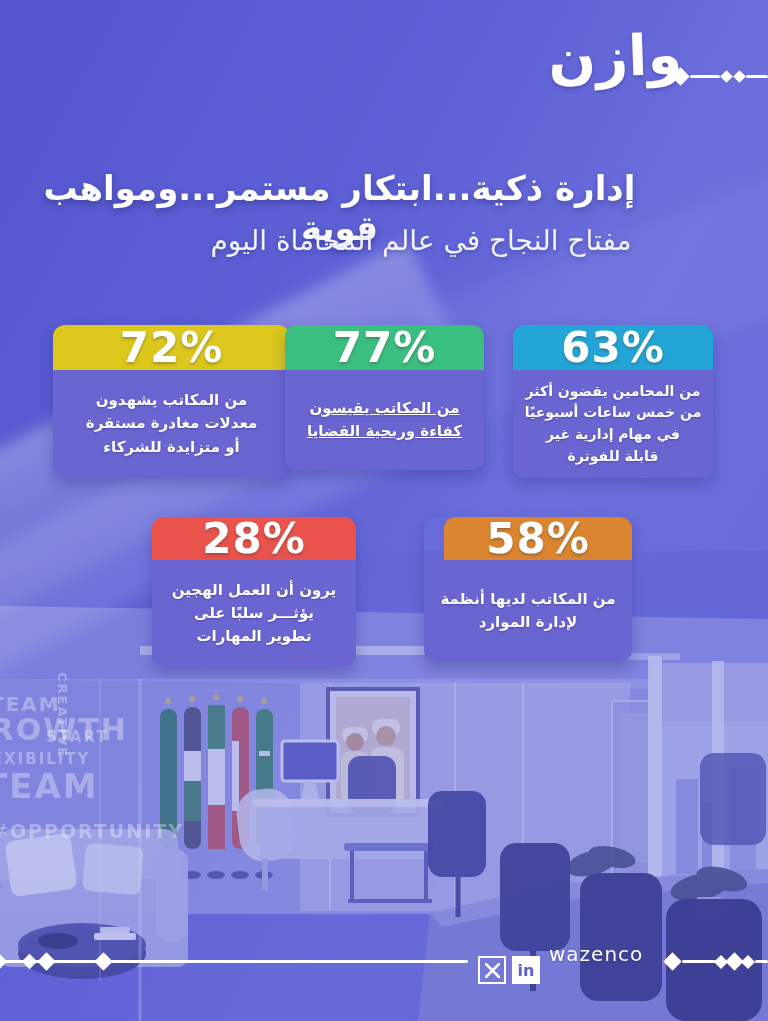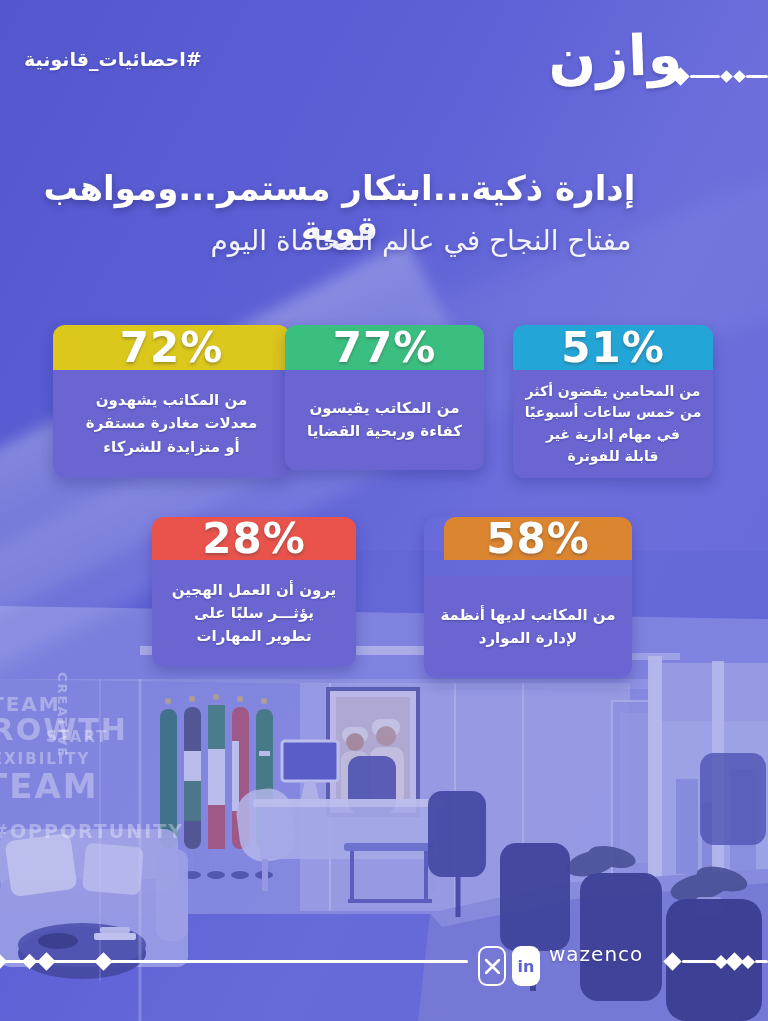--- a/index.html
+++ b/index.html
@@ -31,21 +31,21 @@
     color:#fff;font-size:42px;font-weight:bold;letter-spacing:1px;
     text-shadow:0 2px 3px rgba(60,60,60,0.38);}
   .stat-body{display:flex;align-items:center;justify-content:center;background:#6b65d1;
     border-radius:0 0 12px 12px;color:#fff;font-size:15px;font-weight:bold;line-height:1.55;
     text-align:center;direction:rtl;white-space:pre-line;padding:4px 8px;box-sizing:border-box;
     text-shadow:0 1px 2px rgba(30,30,90,0.35);}
 
   #scene{position:absolute;left:0;bottom:0;width:768px;height:470px;}
   .glass-word{position:absolute;color:rgba(255,255,255,0.33);font-weight:bold;letter-spacing:2px;}
 
-  .footer-social{position:absolute;width:28px;height:40px;box-sizing:border-box;border-radius:9px;}
+  .footer-social{position:absolute;width:28px;height:28px;box-sizing:border-box;border-radius:0;margin-top:10px;}
   .x-box{left:478px;top:946px;border:2.5px solid #fff;display:flex;align-items:center;justify-content:center;}
   .li-box{left:512px;top:946px;background:#fff;display:flex;align-items:center;justify-content:center;
     color:#5d60d5;font-size:16px;font-weight:bold;}
   .wz-handle{position:absolute;left:549px;top:942px;color:#fff;font-size:20px;letter-spacing:1px;
     font-weight:400;text-shadow:0 1px 2px rgba(30,30,90,0.3);}
 </style>
 </head>
 <body>
 
 <div id="poster">
@@ -170,60 +170,59 @@
   <span class="glass-word" style="left:-32px;top:750px;font-size:15px;">FLEXIBILITY</span>
   <span class="glass-word" style="left:46px;top:728px;font-size:15px;">START</span>
   <span class="glass-word" style="left:-16px;top:766px;font-size:34px;">TEAM</span>
   <span class="glass-word" style="left:-8px;top:820px;font-size:19px;">#OPPORTUNITY</span>
   <span class="glass-word" style="left:70px;top:672px;font-size:13px;transform:rotate(90deg);transform-origin:left top;">CREATIVE</span>
 
   <div class="streak s1"></div>
   <div class="streak s2"></div>
   <div class="streak s3"></div>
 
-  <div class="hashtag">#احصائيات_قانونية</div>
   <div class="logo-word">وازن</div>
 
   <div class="diamond" style="left:674px;top:70px;width:13px;height:13px;"></div>
   <div class="hline" style="left:690px;top:75px;width:30px;"></div>
   <div class="diamond" style="left:722px;top:72px;width:9px;height:9px;"></div>
   <div class="diamond" style="left:735px;top:72px;width:9px;height:9px;"></div>
   <div class="hline" style="left:746px;top:75px;width:22px;"></div>
 
   <div class="title">إدارة ذكية...ابتكار مستمر...ومواهب قوية</div>
   <div class="subtitle">مفتاح النجاح في عالم المحاماة اليوم</div>
 
   <div class="stat-card" style="left:53px;top:325px;width:237px;">
     <div class="stat-head" style="height: 45px; background: rgb(220, 199, 28);">72%</div>
     <div class="stat-body" style="height:108px;">من المكاتب يشهدون
 معدلات مغادرة مستقرة
 أو متزايدة للشركاء</div>
   </div>
   <div class="stat-card" style="left:285px;top:325px;width:199px;">
     <div class="stat-head" style="height: 45px; background: rgb(59, 191, 128);">77%</div>
-    <div class="stat-body" style="height:100px;">من المكاتب يقيسون
+    <div class="stat-body" style="height:100px;text-decoration:underline;">من المكاتب يقيسون
 كفاءة وربحية القضايا</div>
   </div>
   <div class="stat-card" style="left:513px;top:325px;width:200px;">
-    <div class="stat-head" style="height: 45px; background: rgb(35, 166, 215);">51%</div>
+    <div class="stat-head" style="height: 45px; background: rgb(35, 166, 215);">63%</div>
     <div class="stat-body" style="height:108px;font-size:14px;">من المحامين يقضون أكثر
 من خمس ساعات أسبوعيًا
 في مهام إدارية غير
 قابلة للفوترة</div>
   </div>
 
   <div class="stat-card" style="left:152px;top:517px;width:204px;">
     <div class="stat-head" style="height: 43px; background: rgb(233, 83, 75);">28%</div>
     <div class="stat-body" style="height:107px;">يرون أن العمل الهجين
 يؤثـــر سلبًا على
 تطوير المهارات</div>
   </div>
   <div class="stat-card" style="left:424px;top:517px;width:208px;">
     <div class="stat-head" style="height: 43px; background: rgb(220, 133, 48); margin-left: 20px;">58%</div>
-    <div class="stat-body" style="height:102px;margin-top:16px;">من المكاتب لديها أنظمة
+    <div class="stat-body" style="height:102px;">من المكاتب لديها أنظمة
 لإدارة الموارد</div>
   </div>
 
   <div class="diamond" style="left:-6px;top:956px;width:11px;height:11px;"></div>
   <div class="hline" style="left:0;top:960px;width:468px;"></div>
   <div class="diamond" style="left:24px;top:956px;width:11px;height:11px;"></div>
   <div class="diamond" style="left:40px;top:955px;width:13px;height:13px;"></div>
   <div class="diamond" style="left:97px;top:955px;width:13px;height:13px;"></div>
 
   <div class="footer-social x-box">

